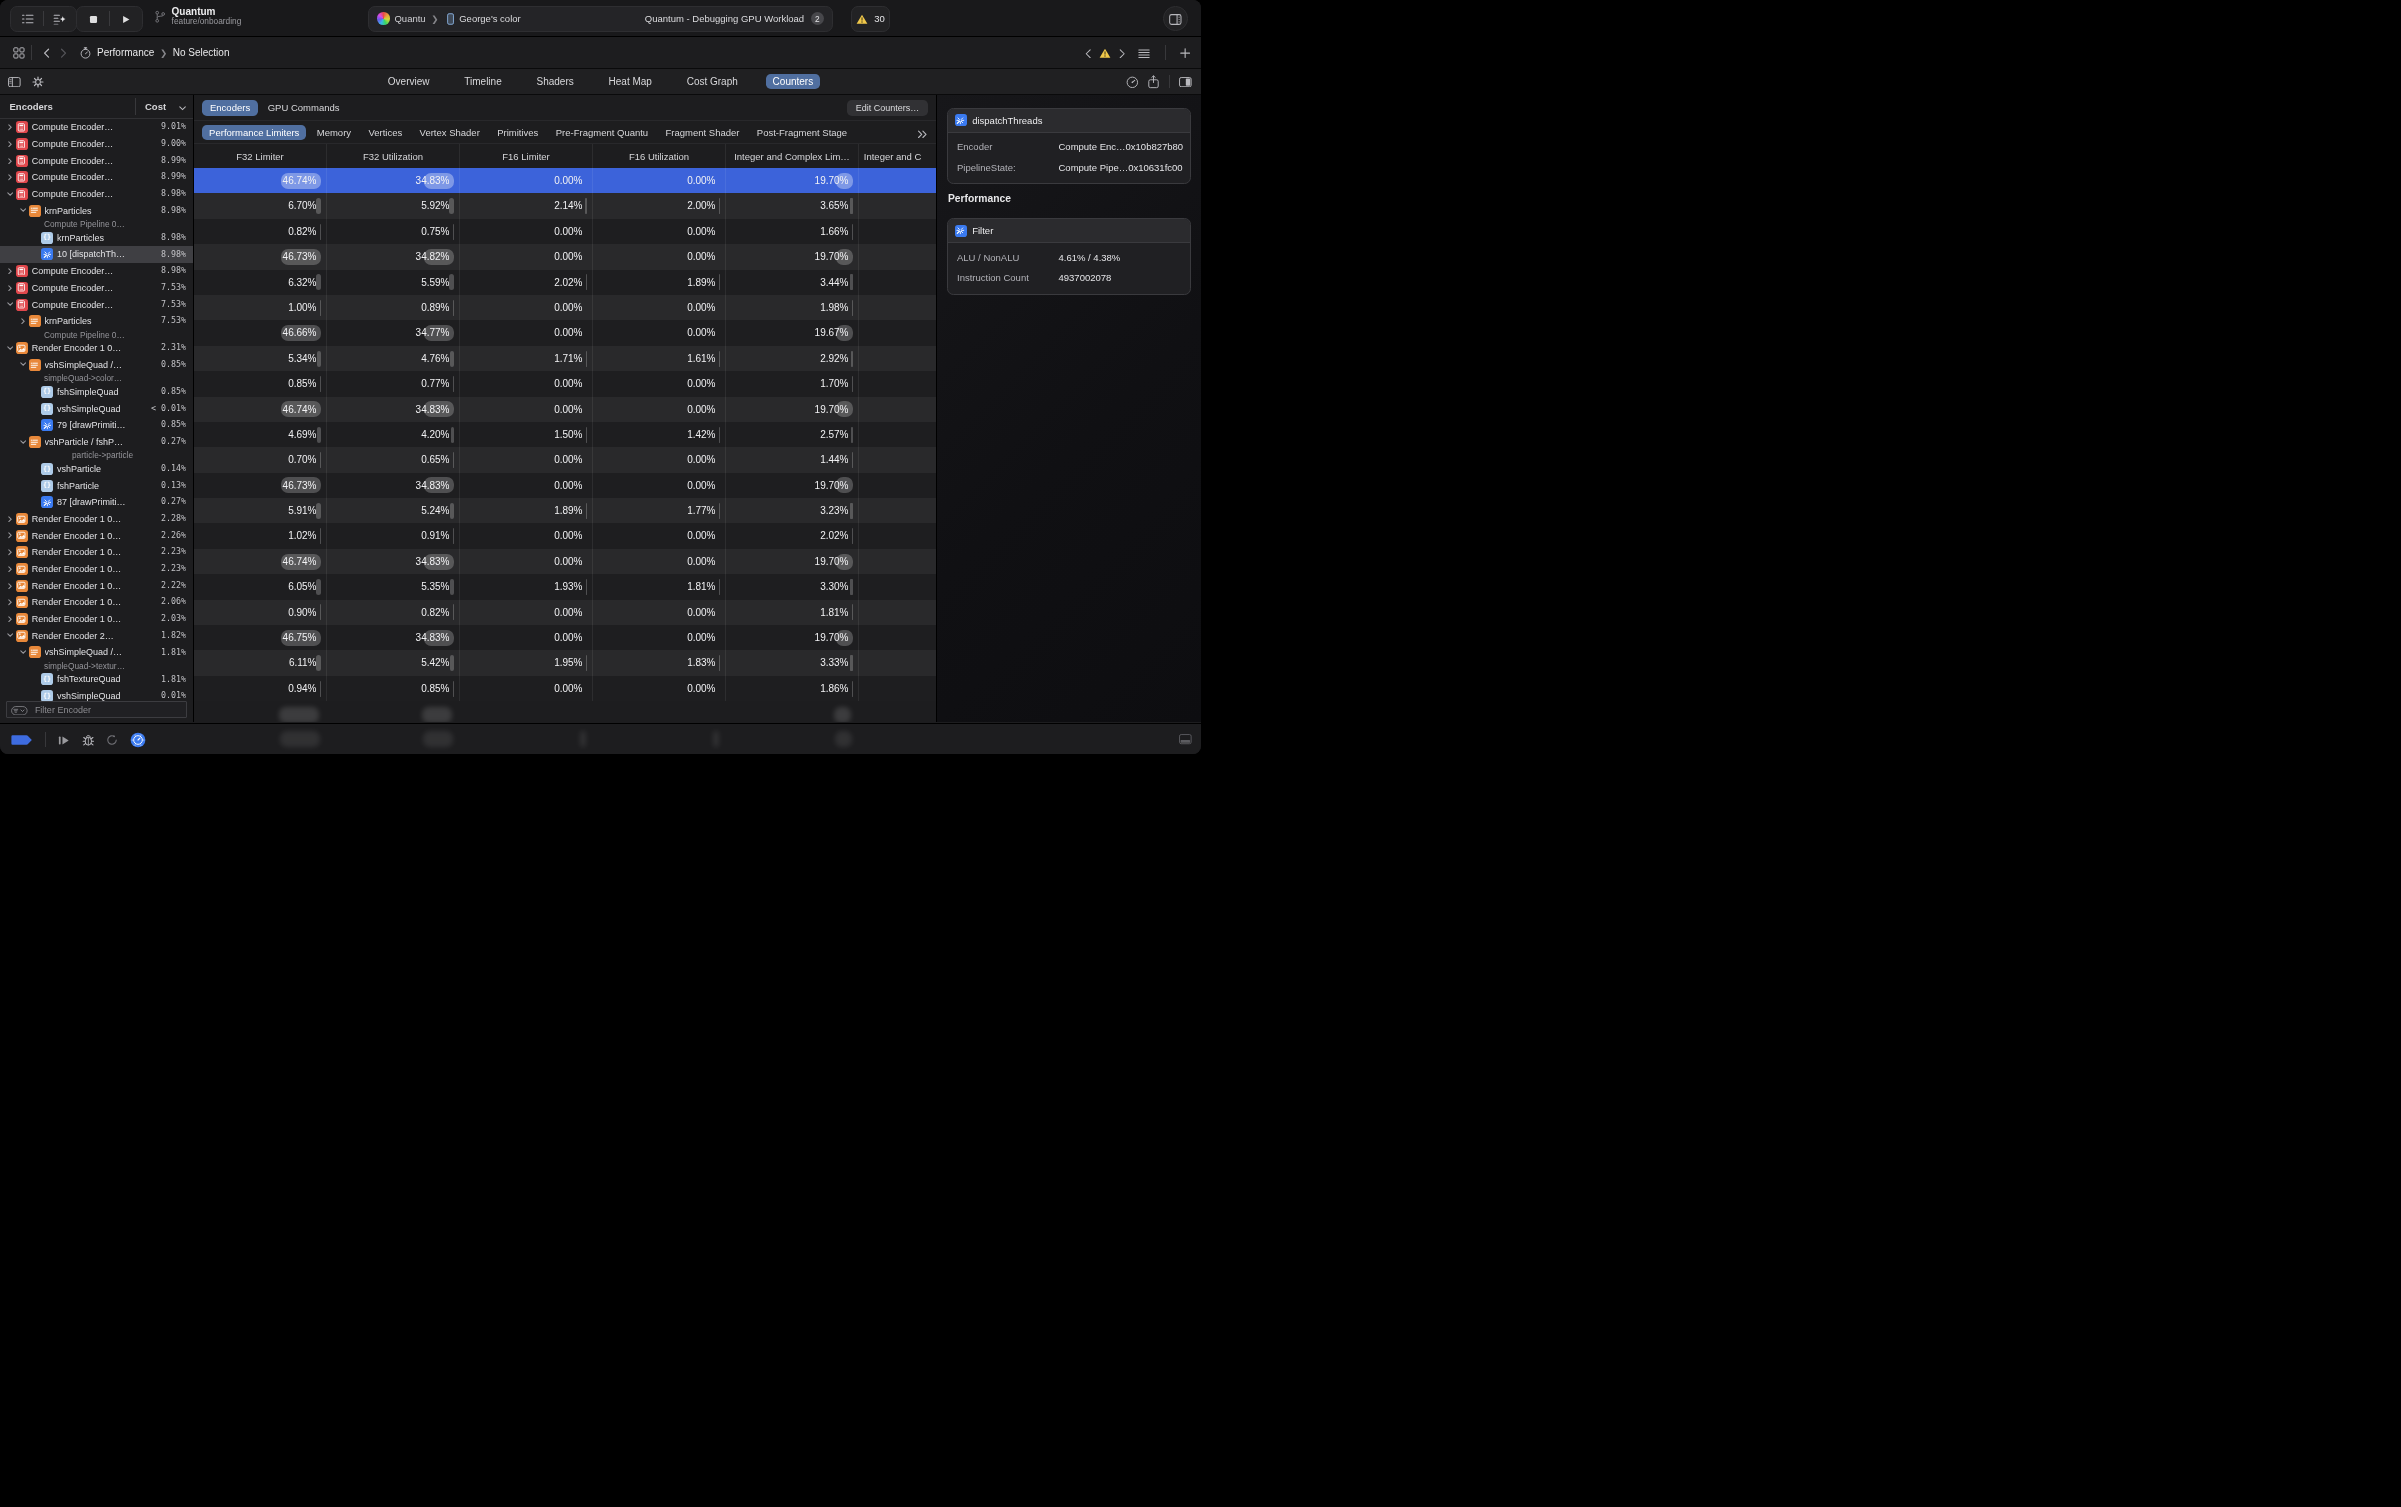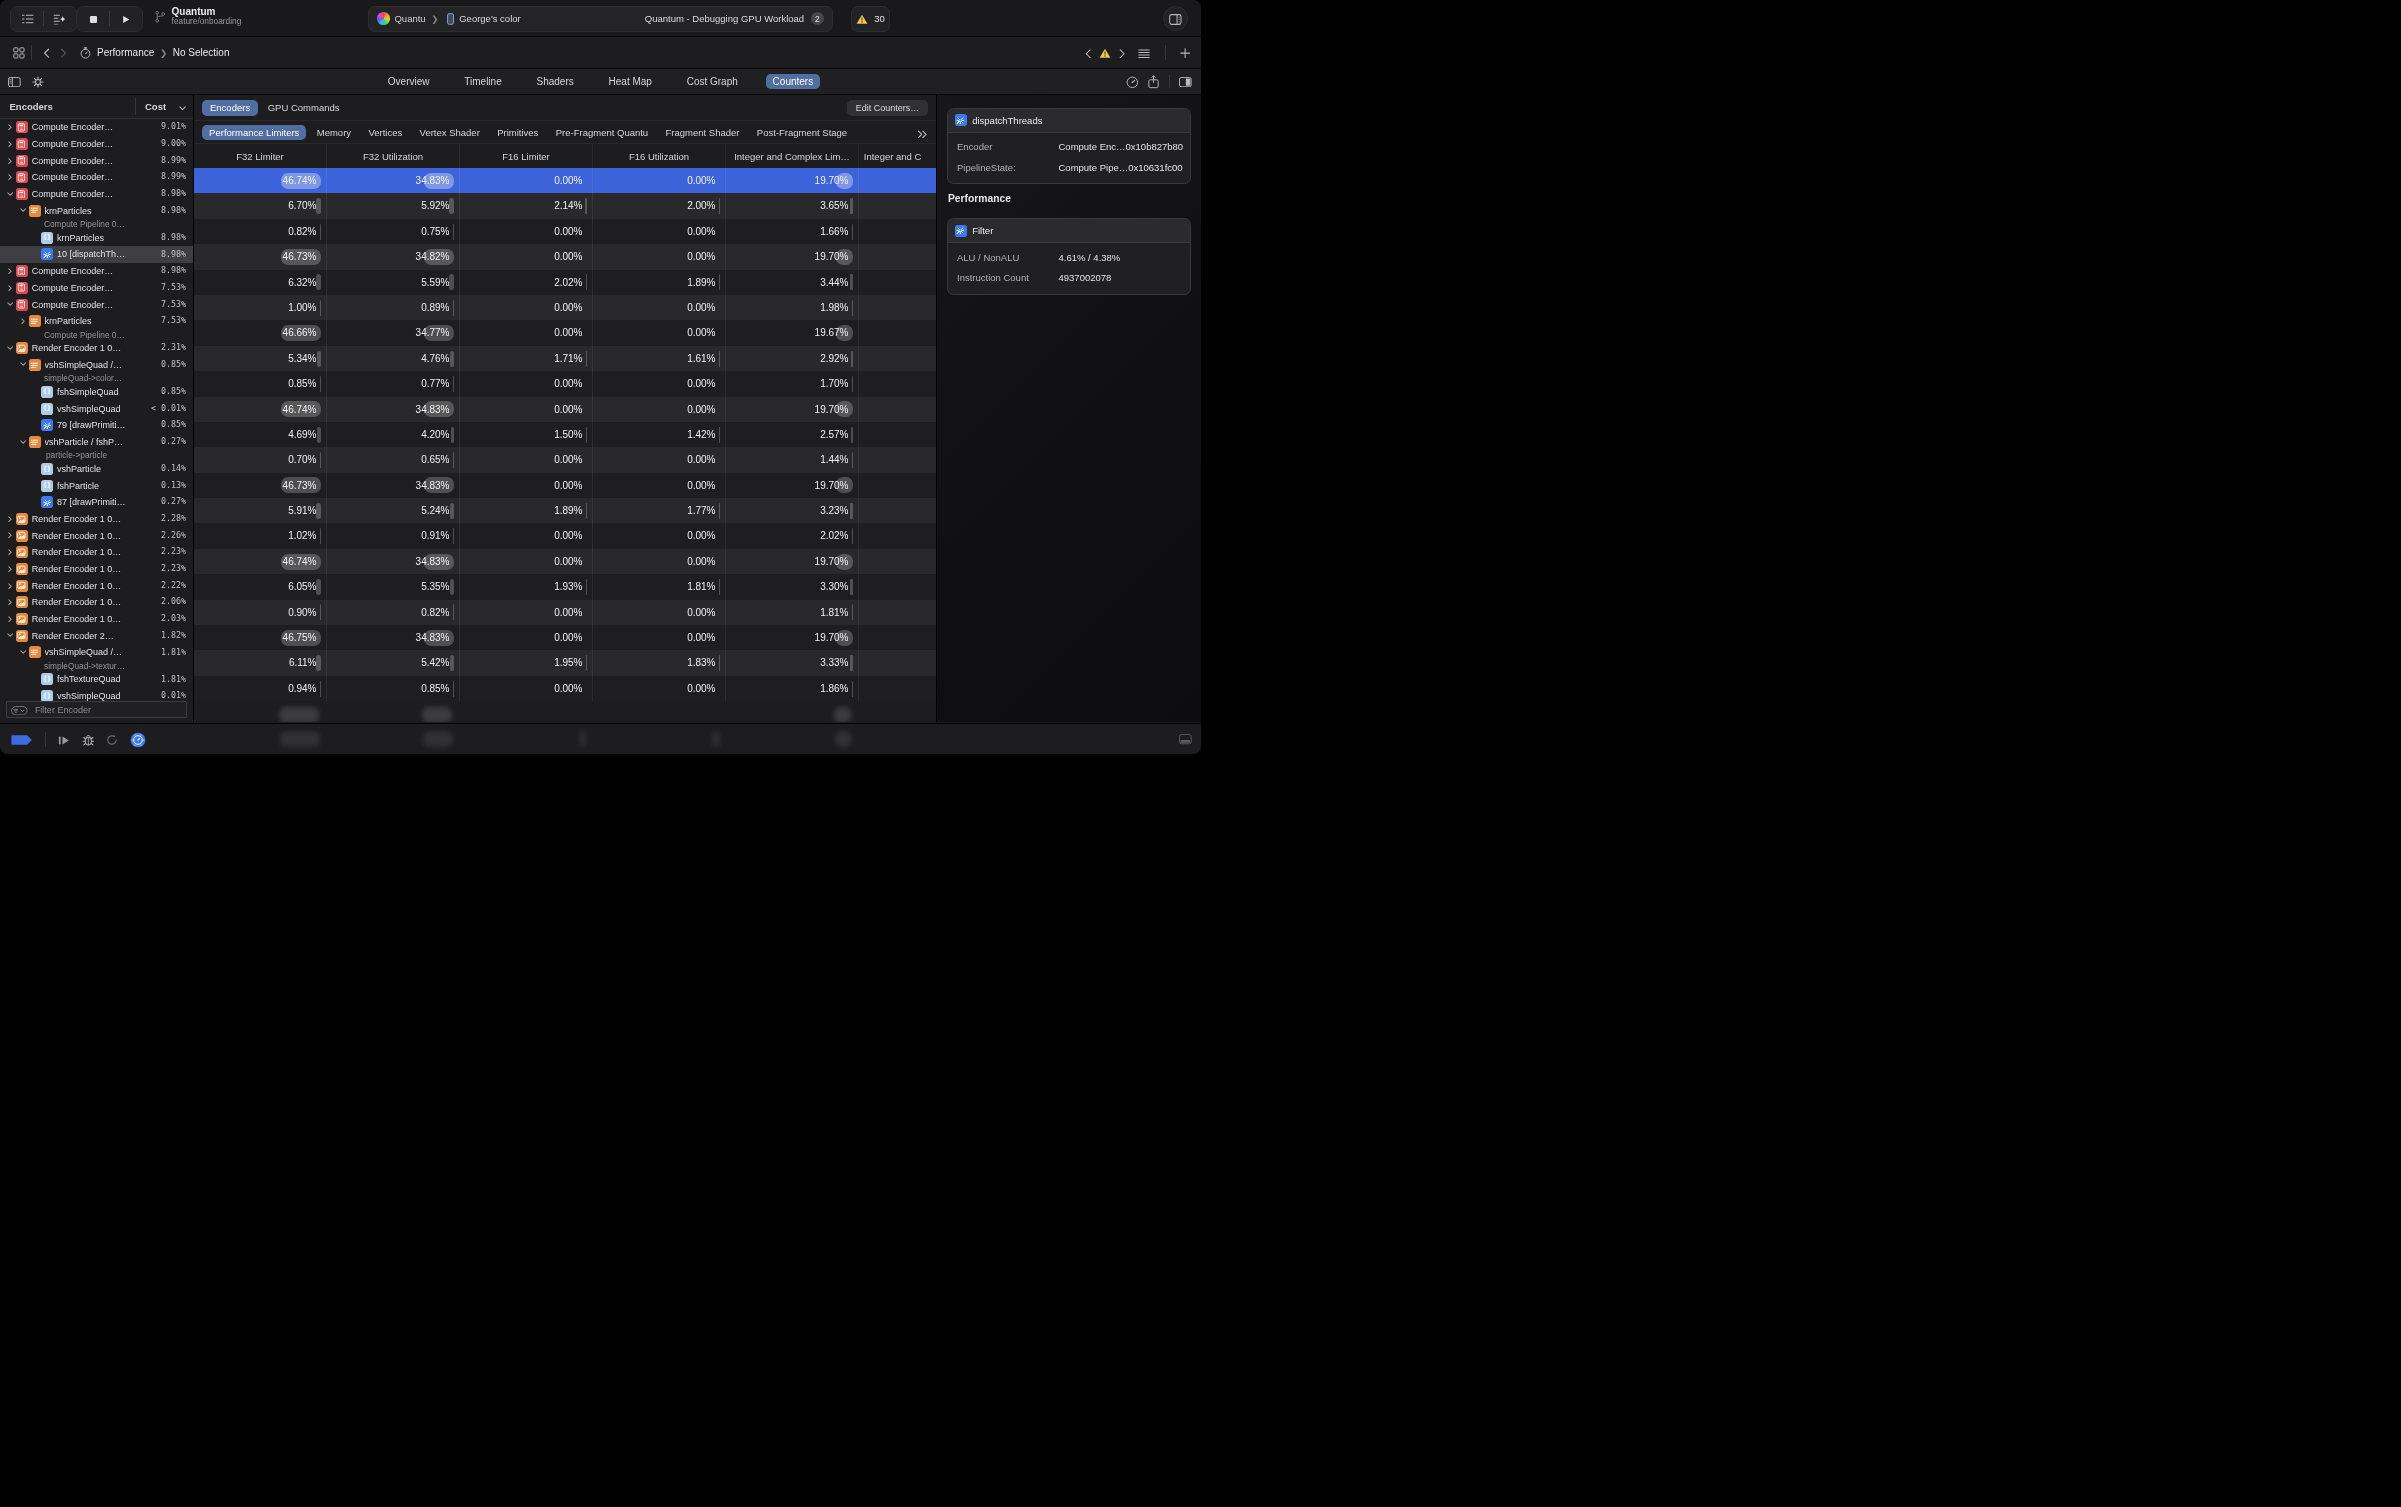--- a/index.html
+++ b/index.html
@@ -642,21 +642,21 @@
                   <rect x="1.4" y="5" width="2" height="0" fill="#fff"></rect>
                   <rect x="3.4" y="7.4" width="0" height="0" fill="#fff"></rect>
                   <line x1="1.6" y1="2.8" x2="2.8" y2="2.8" stroke="#fff" stroke-width="1.2" stroke-linecap="round"></line>
                   <line x1="4.2" y1="2.8" x2="9.4" y2="2.8" stroke="#fff" stroke-width="1.2" stroke-linecap="round"></line>
                   <line x1="1.6" y1="5.4" x2="9.4" y2="5.4" stroke="#fff" stroke-width="1.2" stroke-linecap="round"></line>
                   <line x1="1.6" y1="8" x2="7.4" y2="8" stroke="#fff" stroke-width="1.2" stroke-linecap="round"></line>
                 </svg>
               </span>
               <span style="overflow:hidden;text-overflow:ellipsis;max-width:102px;">vshParticle / fshP…</span>
             </div>
-   <div class="sb-sub" style="padding-left:46px">particle-&gt;particle</div>
+   <div class="sb-sub" style="padding-left:72px">particle-&gt;particle</div>
             <span class="sb-cost">0.27%</span>
           </div>
           <div class="sb-item">
    <div class="sb-row" style="padding-left:30px">
               <span class="chev"></span>
               <span class="sq" style="background:#aecbe8">
                 <span style="color:#fff;font-family:'DejaVu Sans Mono',monospace;font-size:6.8px;font-weight:bold;line-height:1;">{}</span>
               </span>
               <span style="overflow:hidden;text-overflow:ellipsis;max-width:89px;">vshParticle</span>
             </div>

